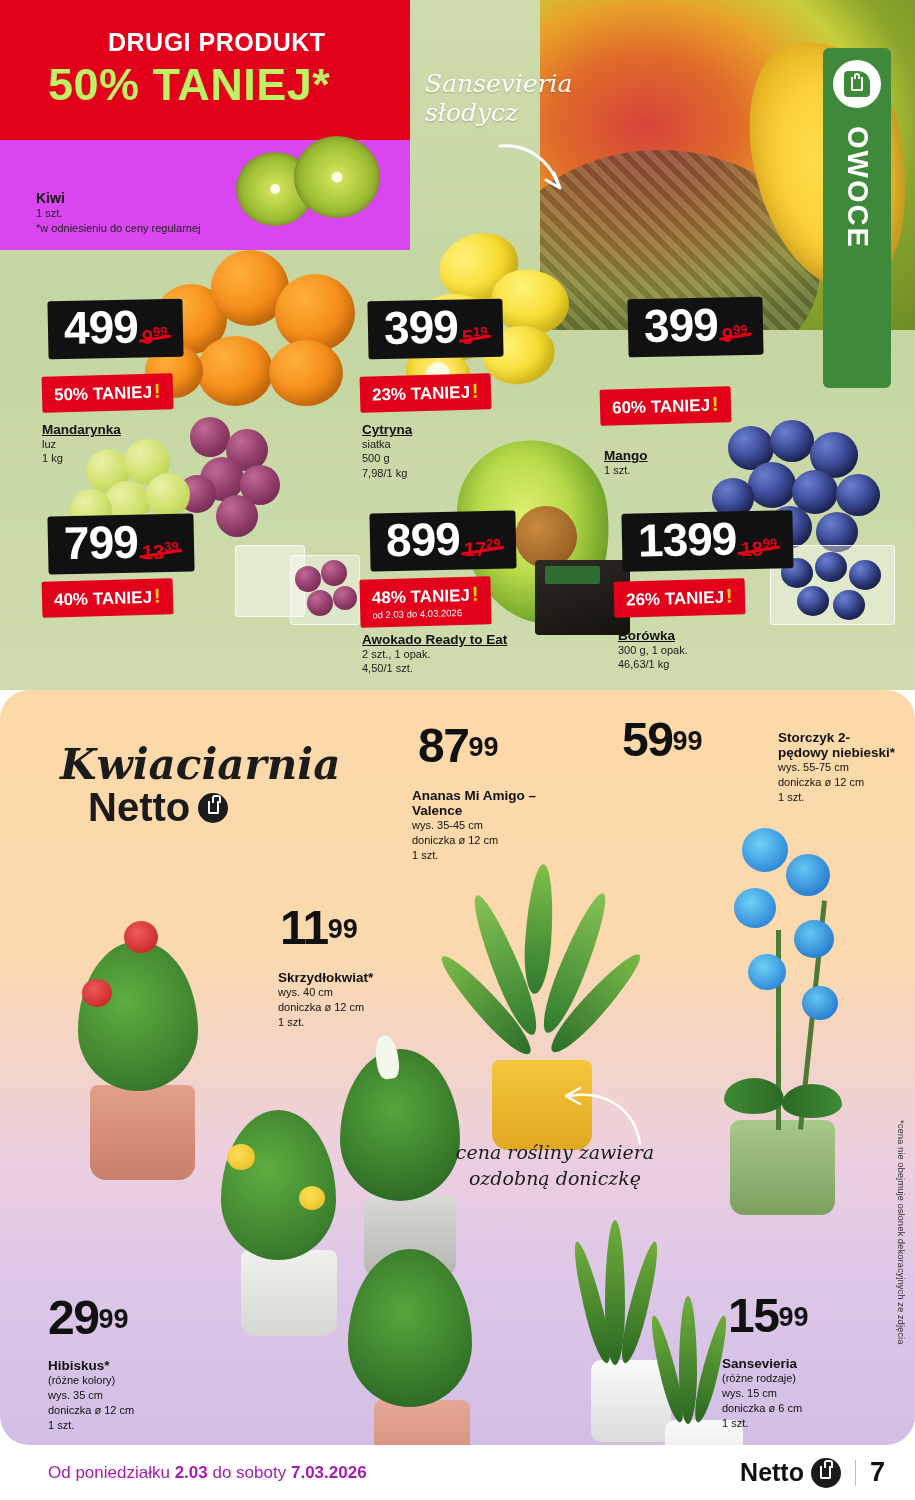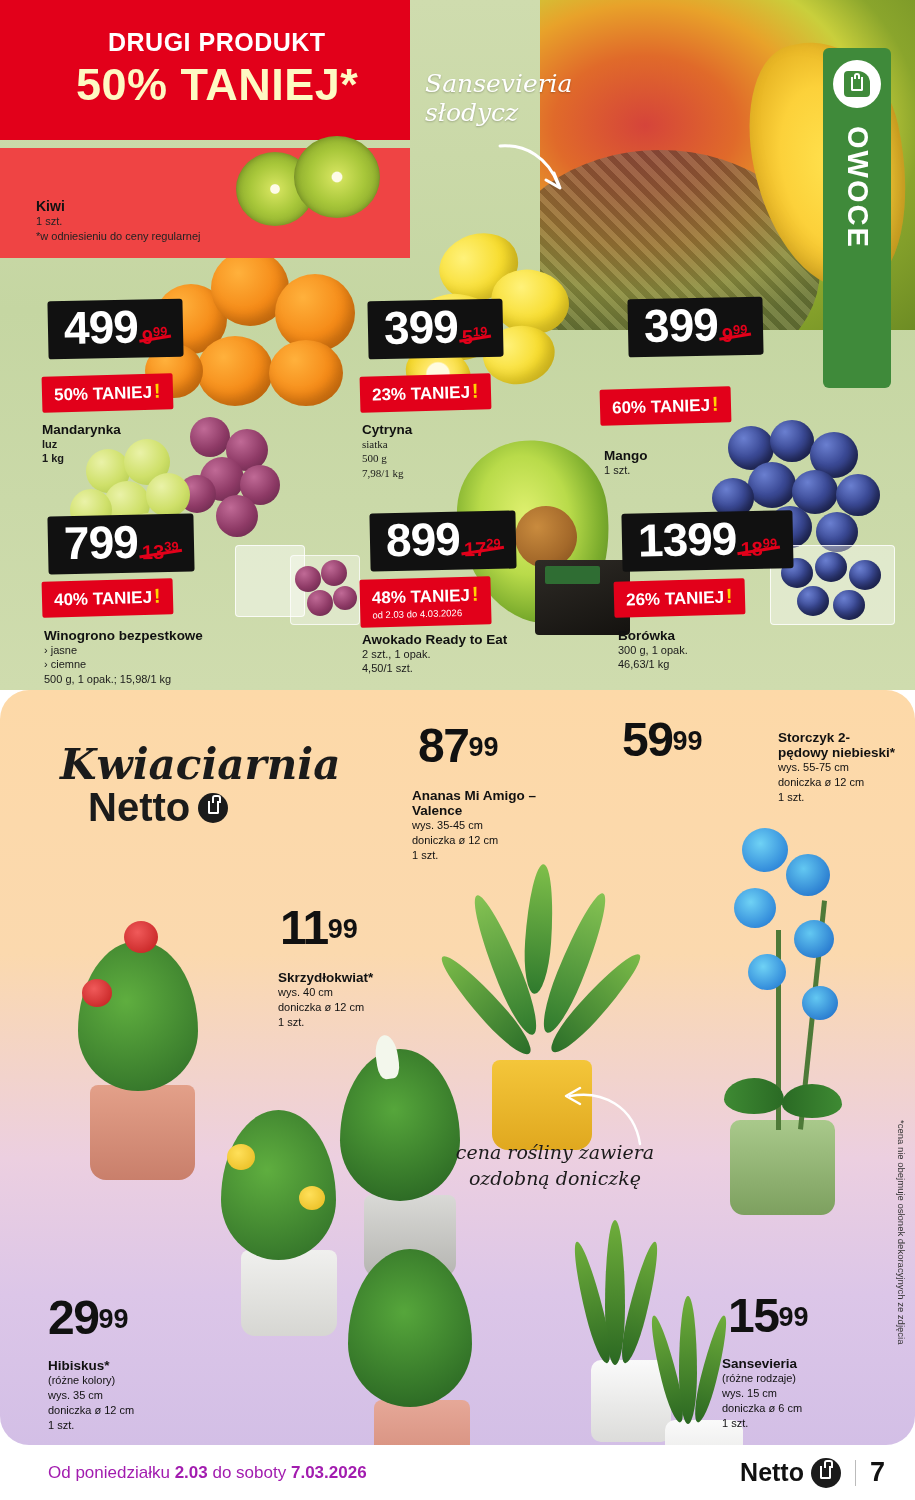--- a/index.html
+++ b/index.html
@@ -76,26 +76,26 @@
   
   .promo-banner {
     position: absolute; left: 0; top: 0; width: 410px; height: 140px;
     background: #e2001a; z-index: 5;
   }
   .promo-banner .l1 {
     color: #fff; font-weight: bold; font-size: 25px; letter-spacing: .5px;
     margin: 28px 0 0 108px;
   }
   .promo-banner .l2 {
-    color: #fef9c3; font-weight: bold; font-size: 45px; letter-spacing: .5px;
-    margin: 2px 0 0 76px;
+    color: #bef264; font-weight: bold; font-size: 45px; letter-spacing: .5px;
+    margin: 2px 0 0 48px;
   }
   .promo-white-box {
     position: absolute; left: 0; top: 140px; width: 410px; height: 110px;
-    background: #ef4444; z-index: 5; margin-top: 8px;
+    background: #d946ef; z-index: 5;
   }
   .promo-white-box .title { margin: 50px 0 0 36px; font-weight: bold; font-size: 14px; color: #111; }
   .promo-white-box .sub { margin-left: 36px; font-size: 11px; color: #222; line-height: 1.35; }
   .kiwi-img {
     position: absolute; left: 228px; top: 130px; width: 175px; height: 115px; z-index: 6;
   }
   .kiwi-img .k {
     position: absolute; border-radius: 50%;
     background: radial-gradient(circle at 50% 50%, #fefbe8 0 8%, #cfe05a 10%, #a8c73a 46%, #8fae2e 70%, #6f5b3a 86%, #7b6440 100%);
     box-shadow: inset 0 0 6px rgba(0,0,0,.25);
@@ -193,21 +193,21 @@
 
   .tag-red {
     position: absolute; background: #e2001a; color: #fff; z-index: 7;
     font-weight: bold; font-size: 17px; padding: 6px 12px 7px 12px;
     transform: rotate(-1.5deg); border-radius: 2px; white-space: nowrap;
   }
   .tag-red .ex { color:#ffd400; font-size: 20px; margin-left: 2px; }
   .tag-red .dates { display:block; color:#fff; font-weight: normal; font-size: 9.5px; margin-top: 1px; }
 
   .pname { position: absolute; z-index: 7; color:#111; }
-  .pname .n { font-weight: bold; font-size: 13.5px; }
+  .pname .n { font-weight: bold; font-size: 13.5px; text-decoration: underline; }
   .pname .d { font-size: 11px; line-height: 1.3; color:#1a1a1a; }
 
   
   .flower-section {
     position: absolute; left: 0; top: 690px; width: 915px; height: 755px;
     background: linear-gradient(180deg,#fdd9a8 0%,#fbd9ae 35%,#eccfe0 62%,#dcc6e8 80%,#d3bfe6 100%);
     overflow: hidden;
     border-radius: 29px;
   }
   .kwiaciarnia {
@@ -382,37 +382,37 @@
         <span class="main">4</span>
           <span class="main dec">99</span>
         <span class="old"><span>9</span><span class="dec">99</span></span>
       </div>
     </div>
     <div class="tag-red" style="left:42px; top:375px;">
       <span>50% TANIEJ</span><span class="ex">!</span>
     </div>
     <div class="pname" style="left:42px; top:422px; width:180px;">
       <div class="n">Mandarynka</div>
-      <div class="d" style="white-space:pre-line;font-weight:bold;">luz
+      <div class="d" style="white-space:pre-line;">luz
 1 kg</div>
     </div>
 
     <div class="price-blob" style="left:368px; top:300px;">
       <div class="price-row">
         <span class="main">3</span>
           <span class="main dec">99</span>
         <span class="old"><span>5</span><span class="dec">19</span></span>
       </div>
     </div>
     <div class="tag-red" style="left:360px; top:375px;">
       <span>23% TANIEJ</span><span class="ex">!</span>
     </div>
     <div class="pname" style="left:362px; top:422px; width:180px;">
       <div class="n">Cytryna</div>
-      <div class="d" style="white-space:pre-line;font-family:Liberation Serif, serif;">siatka
+      <div class="d" style="white-space:pre-line;">siatka
 500 g
 7,98/1 kg</div>
     </div>
 
     <div class="price-blob" style="left:628px; top:298px;">
       <div class="price-row">
         <span class="main">3</span>
           <span class="main dec">99</span>
         <span class="old"><span>9</span><span class="dec">99</span></span>
       </div>
@@ -427,26 +427,20 @@
 
     <div class="price-blob" style="left:48px; top:515px;">
       <div class="price-row">
         <span class="main">7</span>
           <span class="main dec">99</span>
         <span class="old"><span>13</span><span class="dec">39</span></span>
       </div>
     </div>
     <div class="tag-red" style="left:42px; top:580px;">
       <span>40% TANIEJ</span><span class="ex">!</span>
-    </div>
-    <div class="pname" style="left:44px; top:628px; width:250px;">
-      <div class="n">Winogrono bezpestkowe</div>
-      <div class="d" style="white-space:pre-line;">› jasne
-› ciemne
-500 g, 1 opak.; 15,98/1 kg</div>
     </div>
 
     <div class="price-blob" style="left:370px; top:512px;">
       <div class="price-row">
         <span class="main">8</span>
           <span class="main dec">99</span>
         <span class="old"><span>17</span><span class="dec">29</span></span>
       </div>
     </div>
     <div class="tag-red" style="left:360px; top:578px;">

